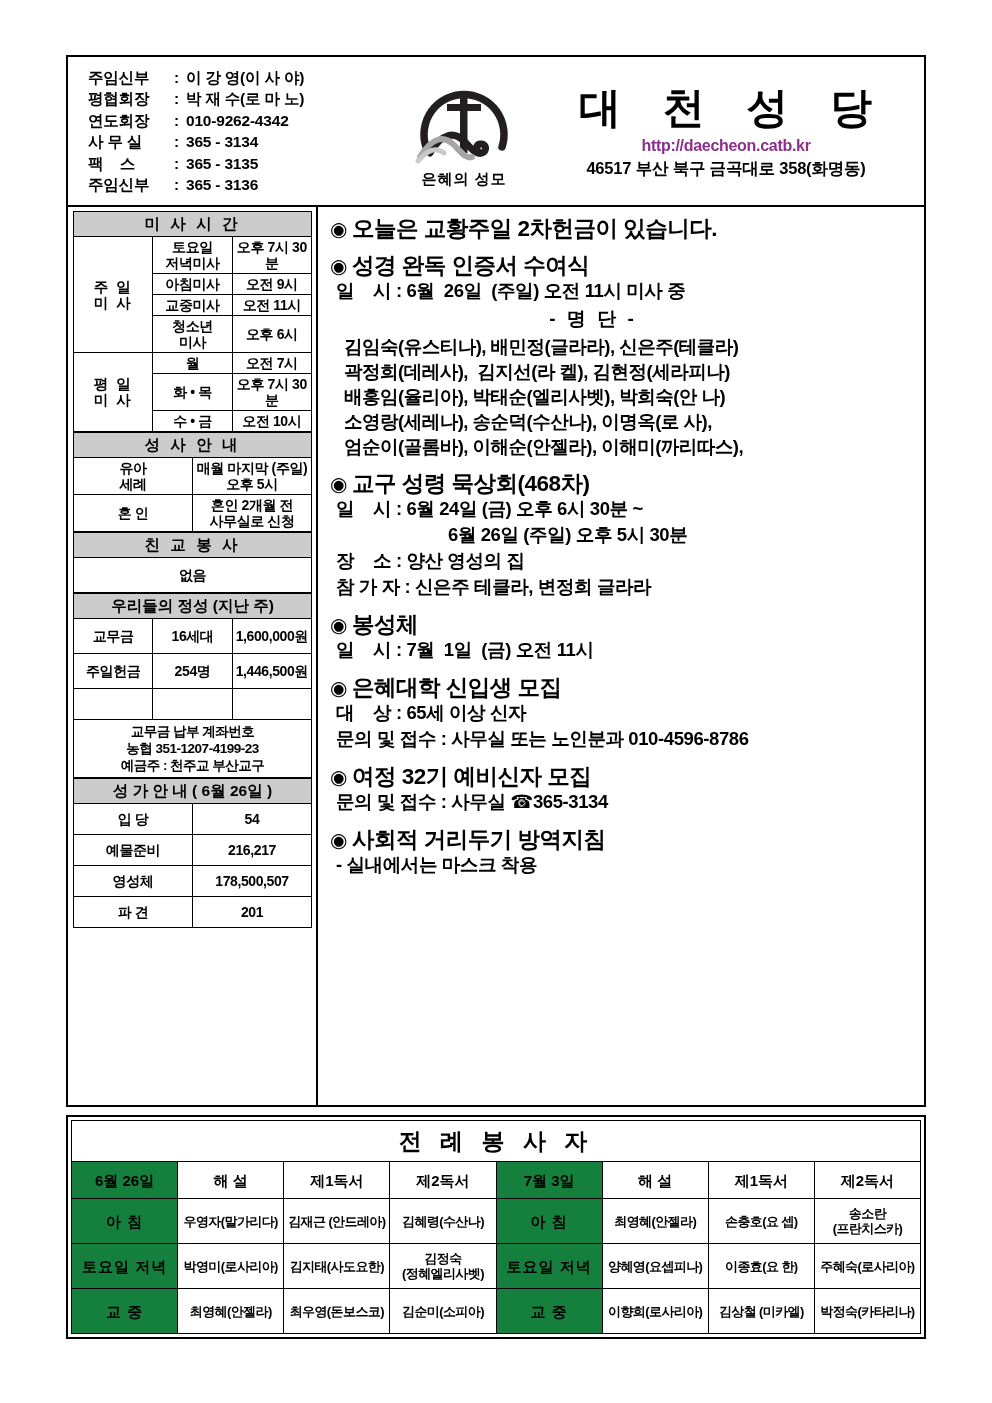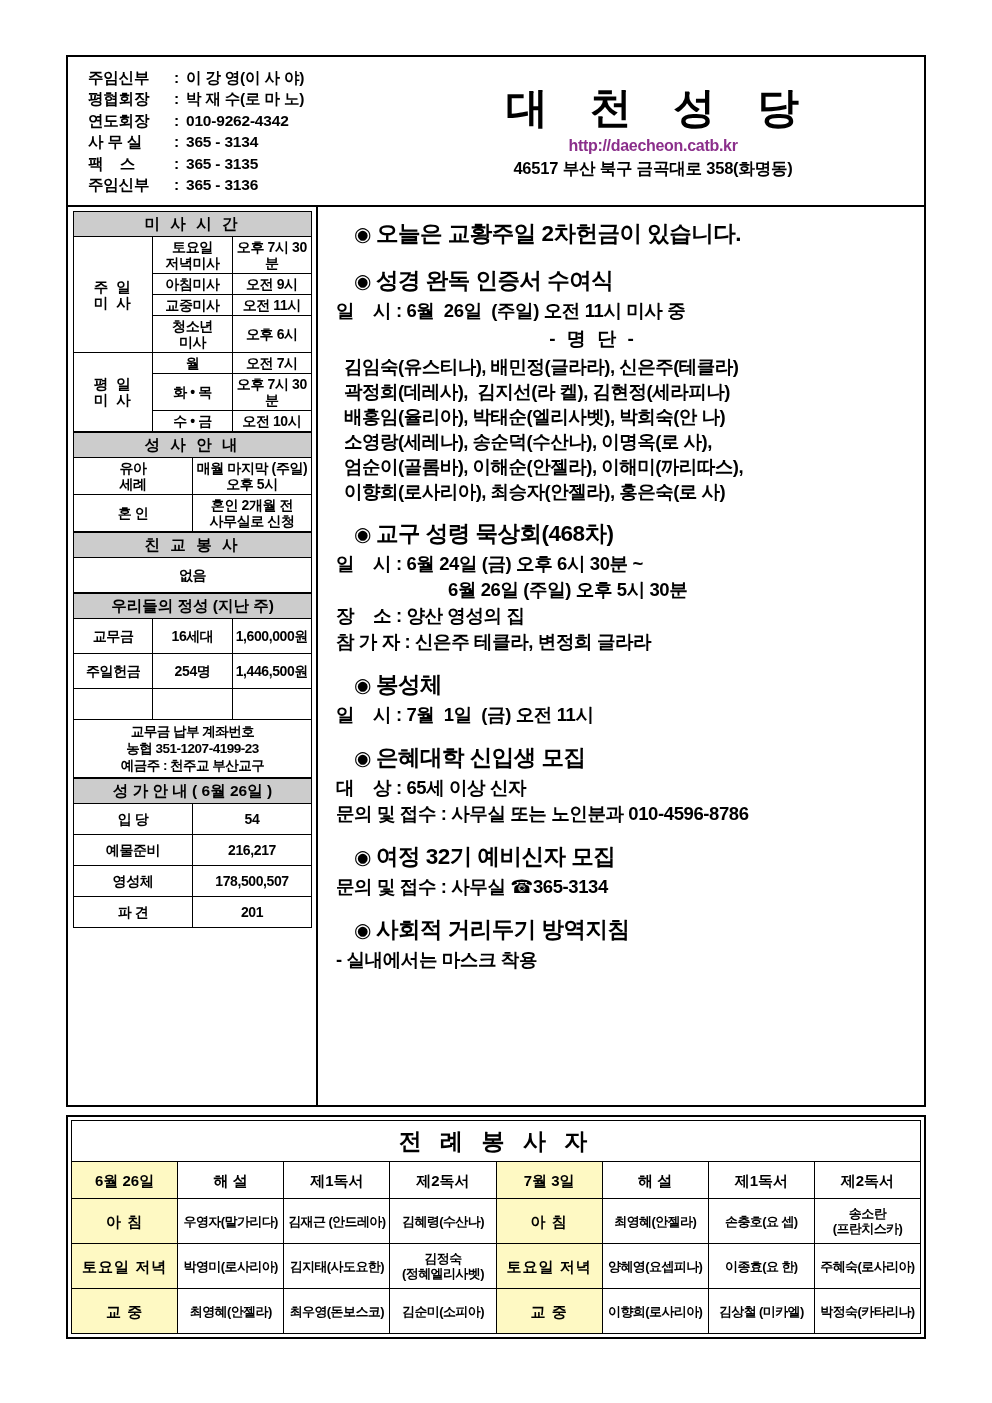--- a/index.html
+++ b/index.html
@@ -153,23 +153,22 @@
     box-sizing: border-box;
     padding: 10px 8px 6px 12px;
   }
   .ann {
     margin-bottom: 13px;
   }
   .ann-title {
     font-weight: bold;
     font-size: 22.5px;
     letter-spacing: -0.5px;
-    line-height: 34px;
+    line-height: 24px;
     white-space: pre;
-    margin-left: 24px;
   }
   .ann-title .bullet {
     font-size: 20px;
     margin-right: 5px;
   }
   .ann-line {
     font-weight: bold;
     font-size: 18.5px;
     line-height: 26px;
     letter-spacing: -0.4px;
@@ -224,21 +223,21 @@
     letter-spacing: 6px !important;
     height: 36px !important;
     padding: 2px 0 !important;
   }
   .bhead {
     font-size: 15px !important;
     letter-spacing: 0px !important;
     height: 30px !important;
   }
   .bhead.shaded, .bslot {
-    background: #fef9c3;
+    background: #15803d;
   }
   .bslot {
     font-size: 15px !important;
     letter-spacing: 1px !important;
   }
   .col-date { width: 10.8%; }
   .col-name { width: 13.1%; }
 </style>
 </head>
 <body>
@@ -273,20 +272,31 @@
         <span class="contact-colon">:</span>
         <span class="contact-value">365 - 3135</span>
       </div>
       <div class="contact-row">
         <span class="contact-label">주임신부</span>
         <span class="contact-colon">:</span>
         <span class="contact-value">365 - 3136</span>
       </div>
     </div>
 
+    <div class="logo-block">
+      <svg class="logo-svg" width="104" height="96" viewBox="0 0 104 96">
+        <path d="M14 74 A40 40 0 1 1 90 74" fill="none" stroke="#231f20" stroke-width="7.5" stroke-linecap="round"></path>
+        <rect x="48" y="20" width="7.5" height="60" fill="#231f20"></rect>
+        <rect x="35" y="31" width="34" height="7" fill="#231f20"></rect>
+        <path d="M18 80 C30 60 42 58 52 68 C60 76 64 82 70 80 C76 78 74 70 68 71 C64 72 64 76 66 78" fill="none" stroke="#231f20" stroke-width="7" stroke-linecap="round" stroke-linejoin="round"></path>
+        <path d="M8 84 C20 64 32 62 42 72 C50 80 54 86 60 84" fill="none" stroke="#a6a6a6" stroke-width="6" stroke-linecap="round" stroke-linejoin="round"></path>
+        <path d="M6 88 C16 76 24 74 32 80" fill="none" stroke="#c9c9c9" stroke-width="5" stroke-linecap="round"></path>
+      </svg>
+      <div class="logo-caption">은혜의 성모</div>
+    </div>
 
     <div class="title-block">
       <div class="church-name">대 천 성 당</div>
       <div class="church-url">http://daecheon.catb.kr</div>
       <div class="church-addr">46517 부산 북구 금곡대로 358(화명동)</div>
     </div>
   </div>
 
   <div class="body-row">
 
@@ -430,21 +440,20 @@
 
       <div class="ann">
         <div class="ann-title"><span class="bullet">◉</span><span>성경 완독 인증서 수여식</span></div>
         <div class="ann-line">일    시 : 6월  26일  (주일) 오전 11시 미사 중</div>
         <div class="ann-center">- 명  단 -</div>
         <div class="name-line">김임숙(유스티나), 배민정(글라라), 신은주(테클라)</div>
         <div class="name-line">곽정희(데레사),  김지선(라 켈), 김현정(세라피나)</div>
         <div class="name-line">배홍임(율리아), 박태순(엘리사벳), 박희숙(안 나)</div>
         <div class="name-line">소영랑(세레나), 송순덕(수산나), 이명옥(로 사),</div>
         <div class="name-line">엄순이(골롬바), 이해순(안젤라), 이해미(까리따스),</div>
-        <div class="name-line">이향희(로사리아), 최승자(안젤라), 홍은숙(로 사)</div>
       </div>
 
       <div class="ann">
         <div class="ann-title"><span class="bullet">◉</span><span>교구 성령 묵상회(468차)</span></div>
         <div class="ann-line">일    시 : 6월 24일 (금) 오후 6시 30분 ~</div>
         <div class="ann-line indent-line">6월 26일 (주일) 오후 5시 30분</div>
         <div class="ann-line">장    소 : 양산 영성의 집</div>
         <div class="ann-line">참 가 자 : 신은주 테클라, 변정희 글라라</div>
       </div>
 

